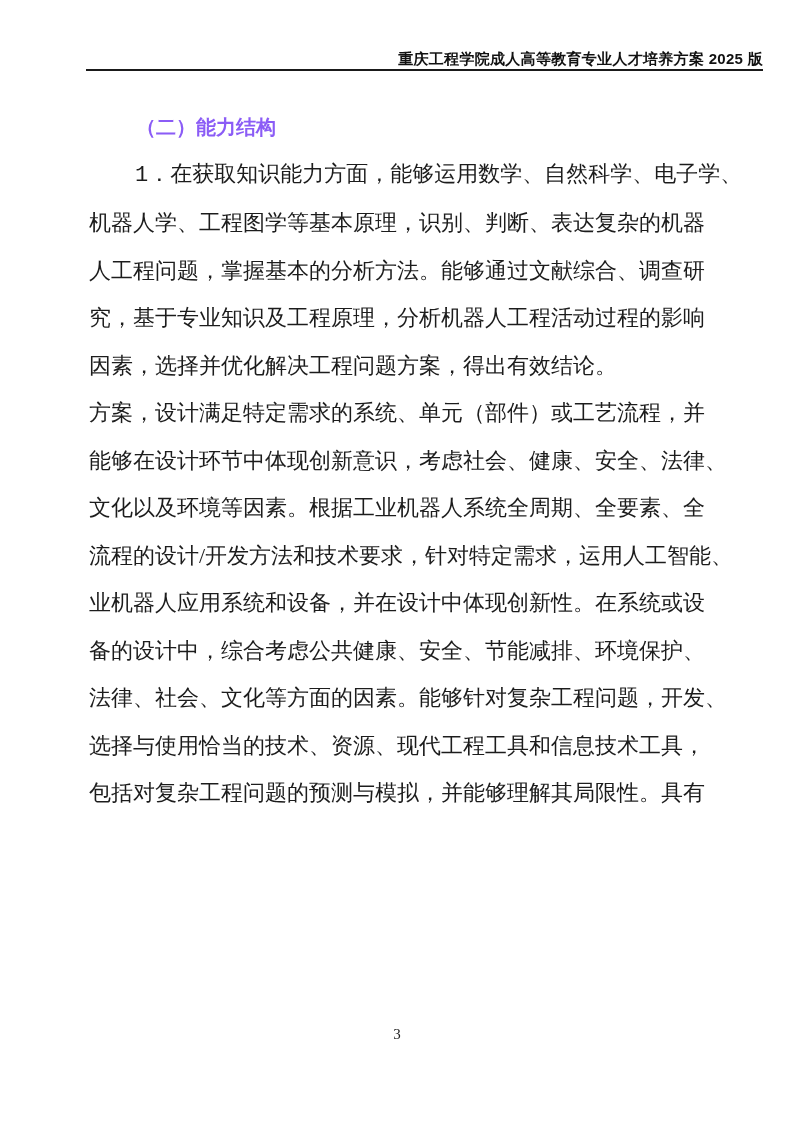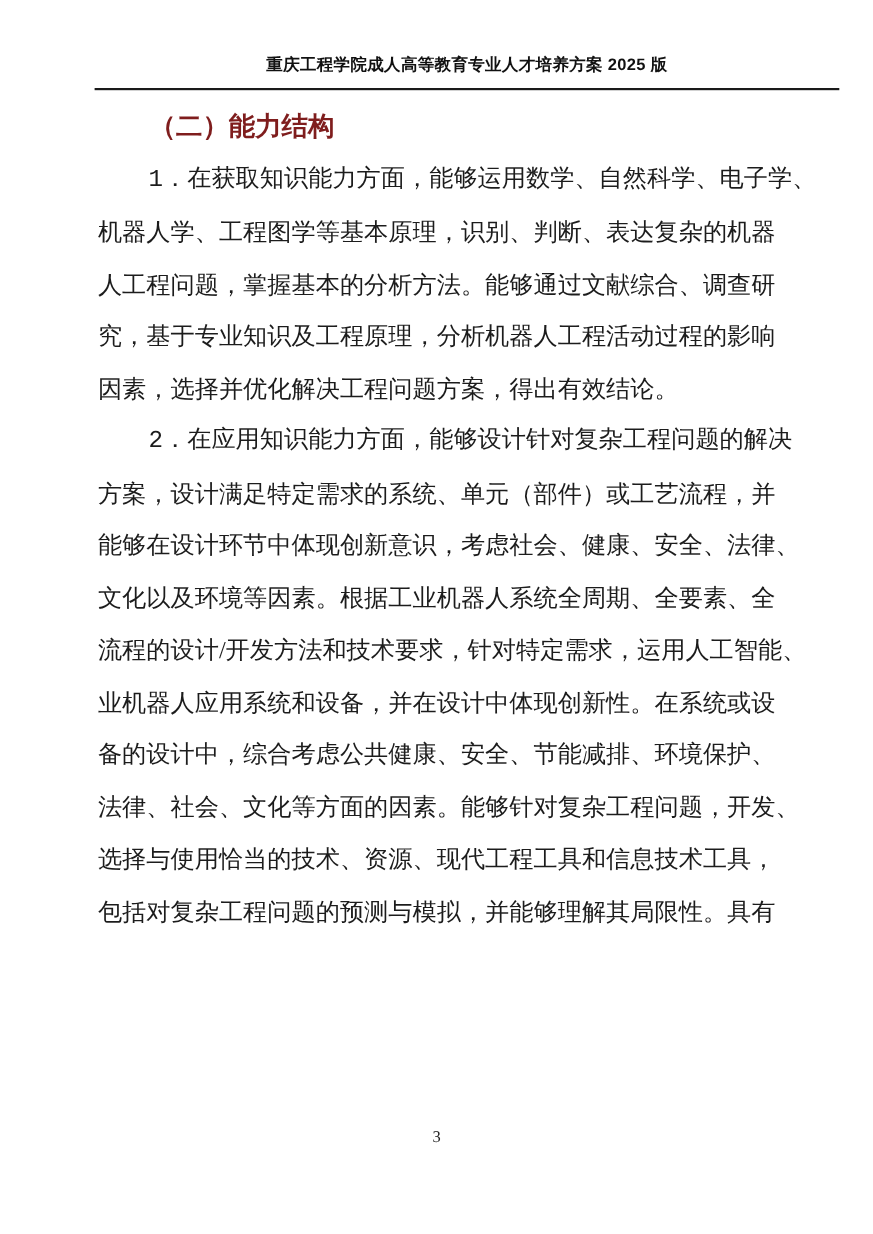--- a/index.html
+++ b/index.html
@@ -14,26 +14,26 @@
     background: #ffffff;
     font-family: "Liberation Serif", "DejaVu Serif", serif;
     color: #1c1c1c;
     overflow: hidden;
   }
   .header {
     position: absolute;
     left: 86px;
     top: 50px;
     width: 677px;
-    text-align: center;
+    text-align: right;
     font-family: "Liberation Sans", "DejaVu Sans", sans-serif;
     font-size: 15px;
     font-weight: 600;
     color: #111111;
-    padding-bottom: 11px;
+    padding-bottom: 0;
     border-bottom: 2px solid #1a1a1a;
     letter-spacing: 0.3px;
   }
   .body-text {
     position: absolute;
     left: 89px;
     top: 83px;
     width: 616px;
     font-size: 22px;
     line-height: 47.5px;
@@ -48,25 +48,25 @@
     text-align-last: left;
     white-space: normal;
   }
   .line.ind {
     padding-left: 46px;
     font-family: Liberation Mono, monospace;
   }
   .section-heading {
     font-family: "Liberation Sans", "DejaVu Sans", sans-serif;
     font-weight: bold;
-    font-size: 24px;
+    font-size: 20px;
     line-height: 47.5px;
-    margin: 9px 0 0 0;
+    margin: 21px 0 0 0;
     padding-left: 47px;
-    color: #7f1d1d;
+    color: #8b5cf6;
   }
   .footer {
     position: absolute;
     top: 1026px;
     left: 0;
     width: 794px;
     text-align: center;
     font-size: 15px;
     color: #222222;
   }
@@ -87,21 +87,20 @@
 
     <div>
       <div class="line ind">1．在获取知识能力方面，能够运用数学、自然科学、电子学、</div>
       <div class="line">机器人学、工程图学等基本原理，识别、判断、表达复杂的机器</div>
       <div class="line">人工程问题，掌握基本的分析方法。能够通过文献综合、调查研</div>
       <div class="line">究，基于专业知识及工程原理，分析机器人工程活动过程的影响</div>
       <div class="line end">因素，选择并优化解决工程问题方案，得出有效结论。</div>
     </div>
 
     <div>
-      <div class="line ind">2．在应用知识能力方面，能够设计针对复杂工程问题的解决</div>
       <div class="line">方案，设计满足特定需求的系统、单元（部件）或工艺流程，并</div>
       <div class="line">能够在设计环节中体现创新意识，考虑社会、健康、安全、法律、</div>
       <div class="line">文化以及环境等因素。根据工业机器人系统全周期、全要素、全</div>
       <div class="line">流程的设计/开发方法和技术要求，针对特定需求，运用人工智能、</div>
       <div class="line">业机器人应用系统和设备，并在设计中体现创新性。在系统或设</div>
       <div class="line">备的设计中，综合考虑公共健康、安全、节能减排、环境保护、</div>
       <div class="line">法律、社会、文化等方面的因素。能够针对复杂工程问题，开发、</div>
       <div class="line">选择与使用恰当的技术、资源、现代工程工具和信息技术工具，</div>
       <div class="line">包括对复杂工程问题的预测与模拟，并能够理解其局限性。具有</div>
     </div>

